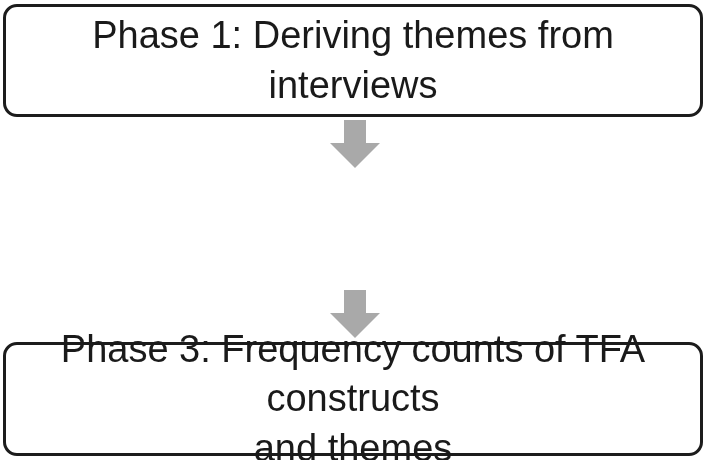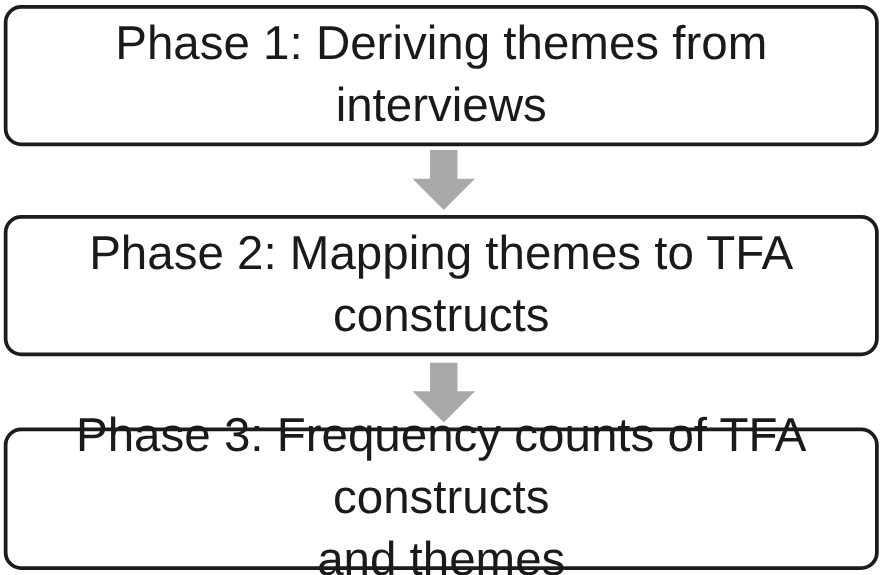--- a/index.html
+++ b/index.html
@@ -62,23 +62,20 @@
 <div class="diagram">
 
   <div class="phase-box box1">
     <span class="phase-label">Phase 1: Deriving themes from interviews</span>
   </div>
 
   <svg class="arrow arrow1" viewBox="0 0 50 48" aria-hidden="true">
     <polygon points="14,0 36,0 36,23 50,23 25,48 0,23 14,23"></polygon>
   </svg>
 
-  <div class="phase-box box2">
-    <span class="phase-label">Phase 2: Mapping themes to TFA constructs</span>
-  </div>
 
   <svg class="arrow arrow2" viewBox="0 0 50 48" aria-hidden="true">
     <polygon points="14,0 36,0 36,23 50,23 25,48 0,23 14,23"></polygon>
   </svg>
 
   <div class="phase-box box3">
     <span class="phase-label">Phase 3: Frequency counts of TFA constructs
 and themes</span>
   </div>
 

